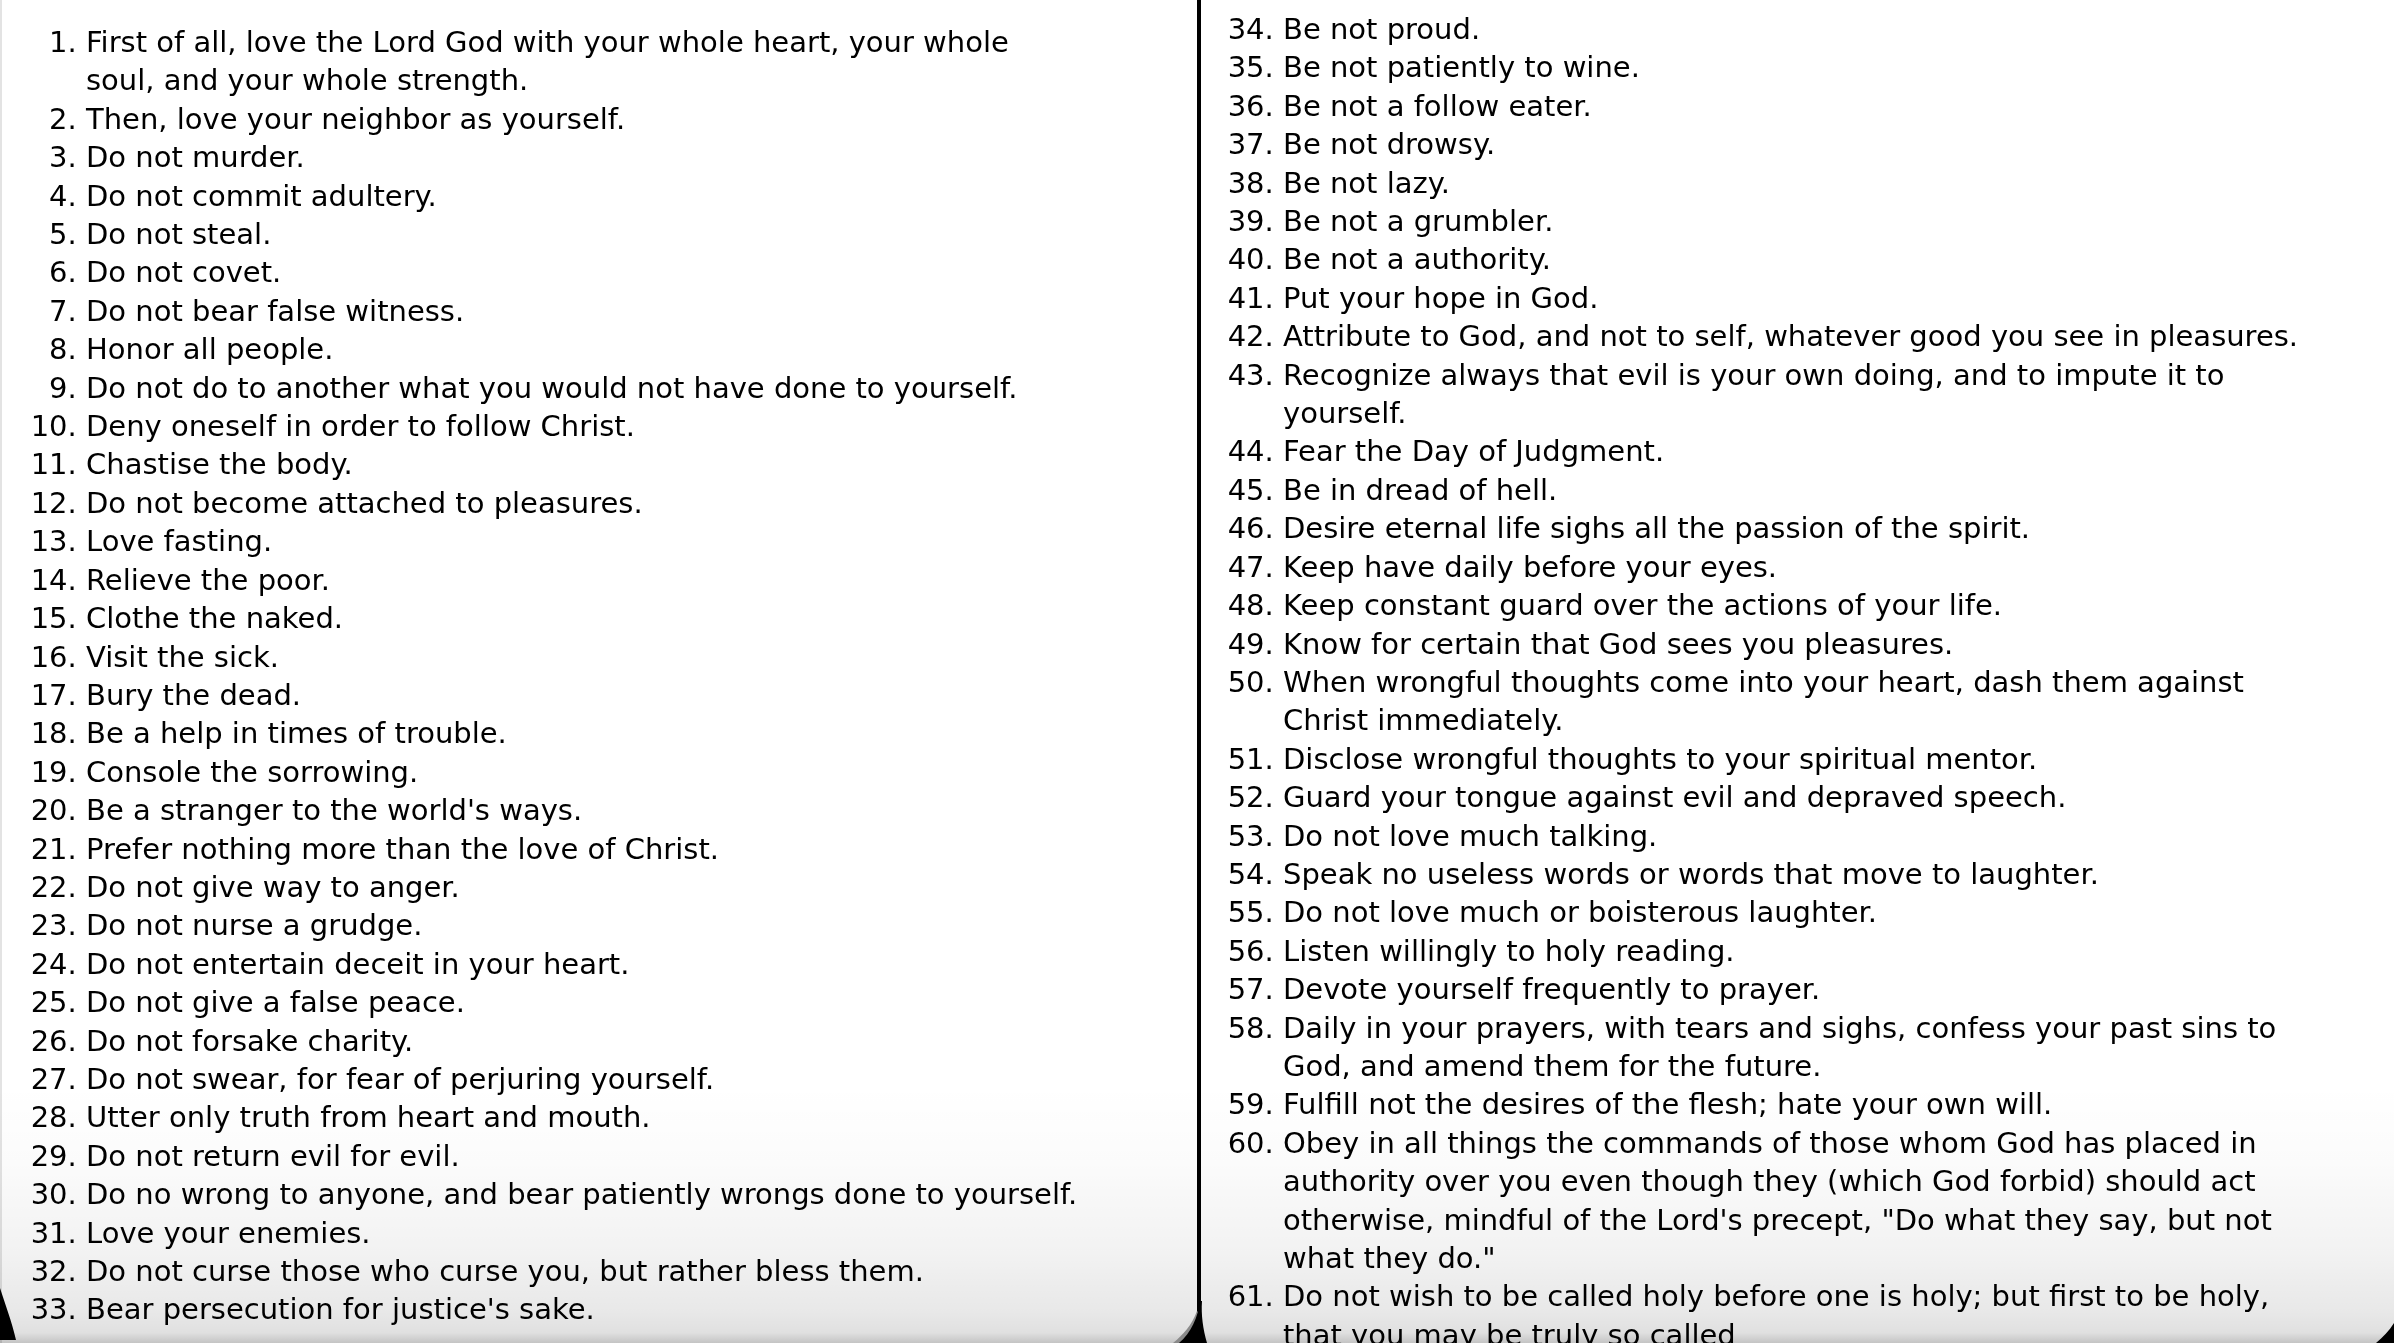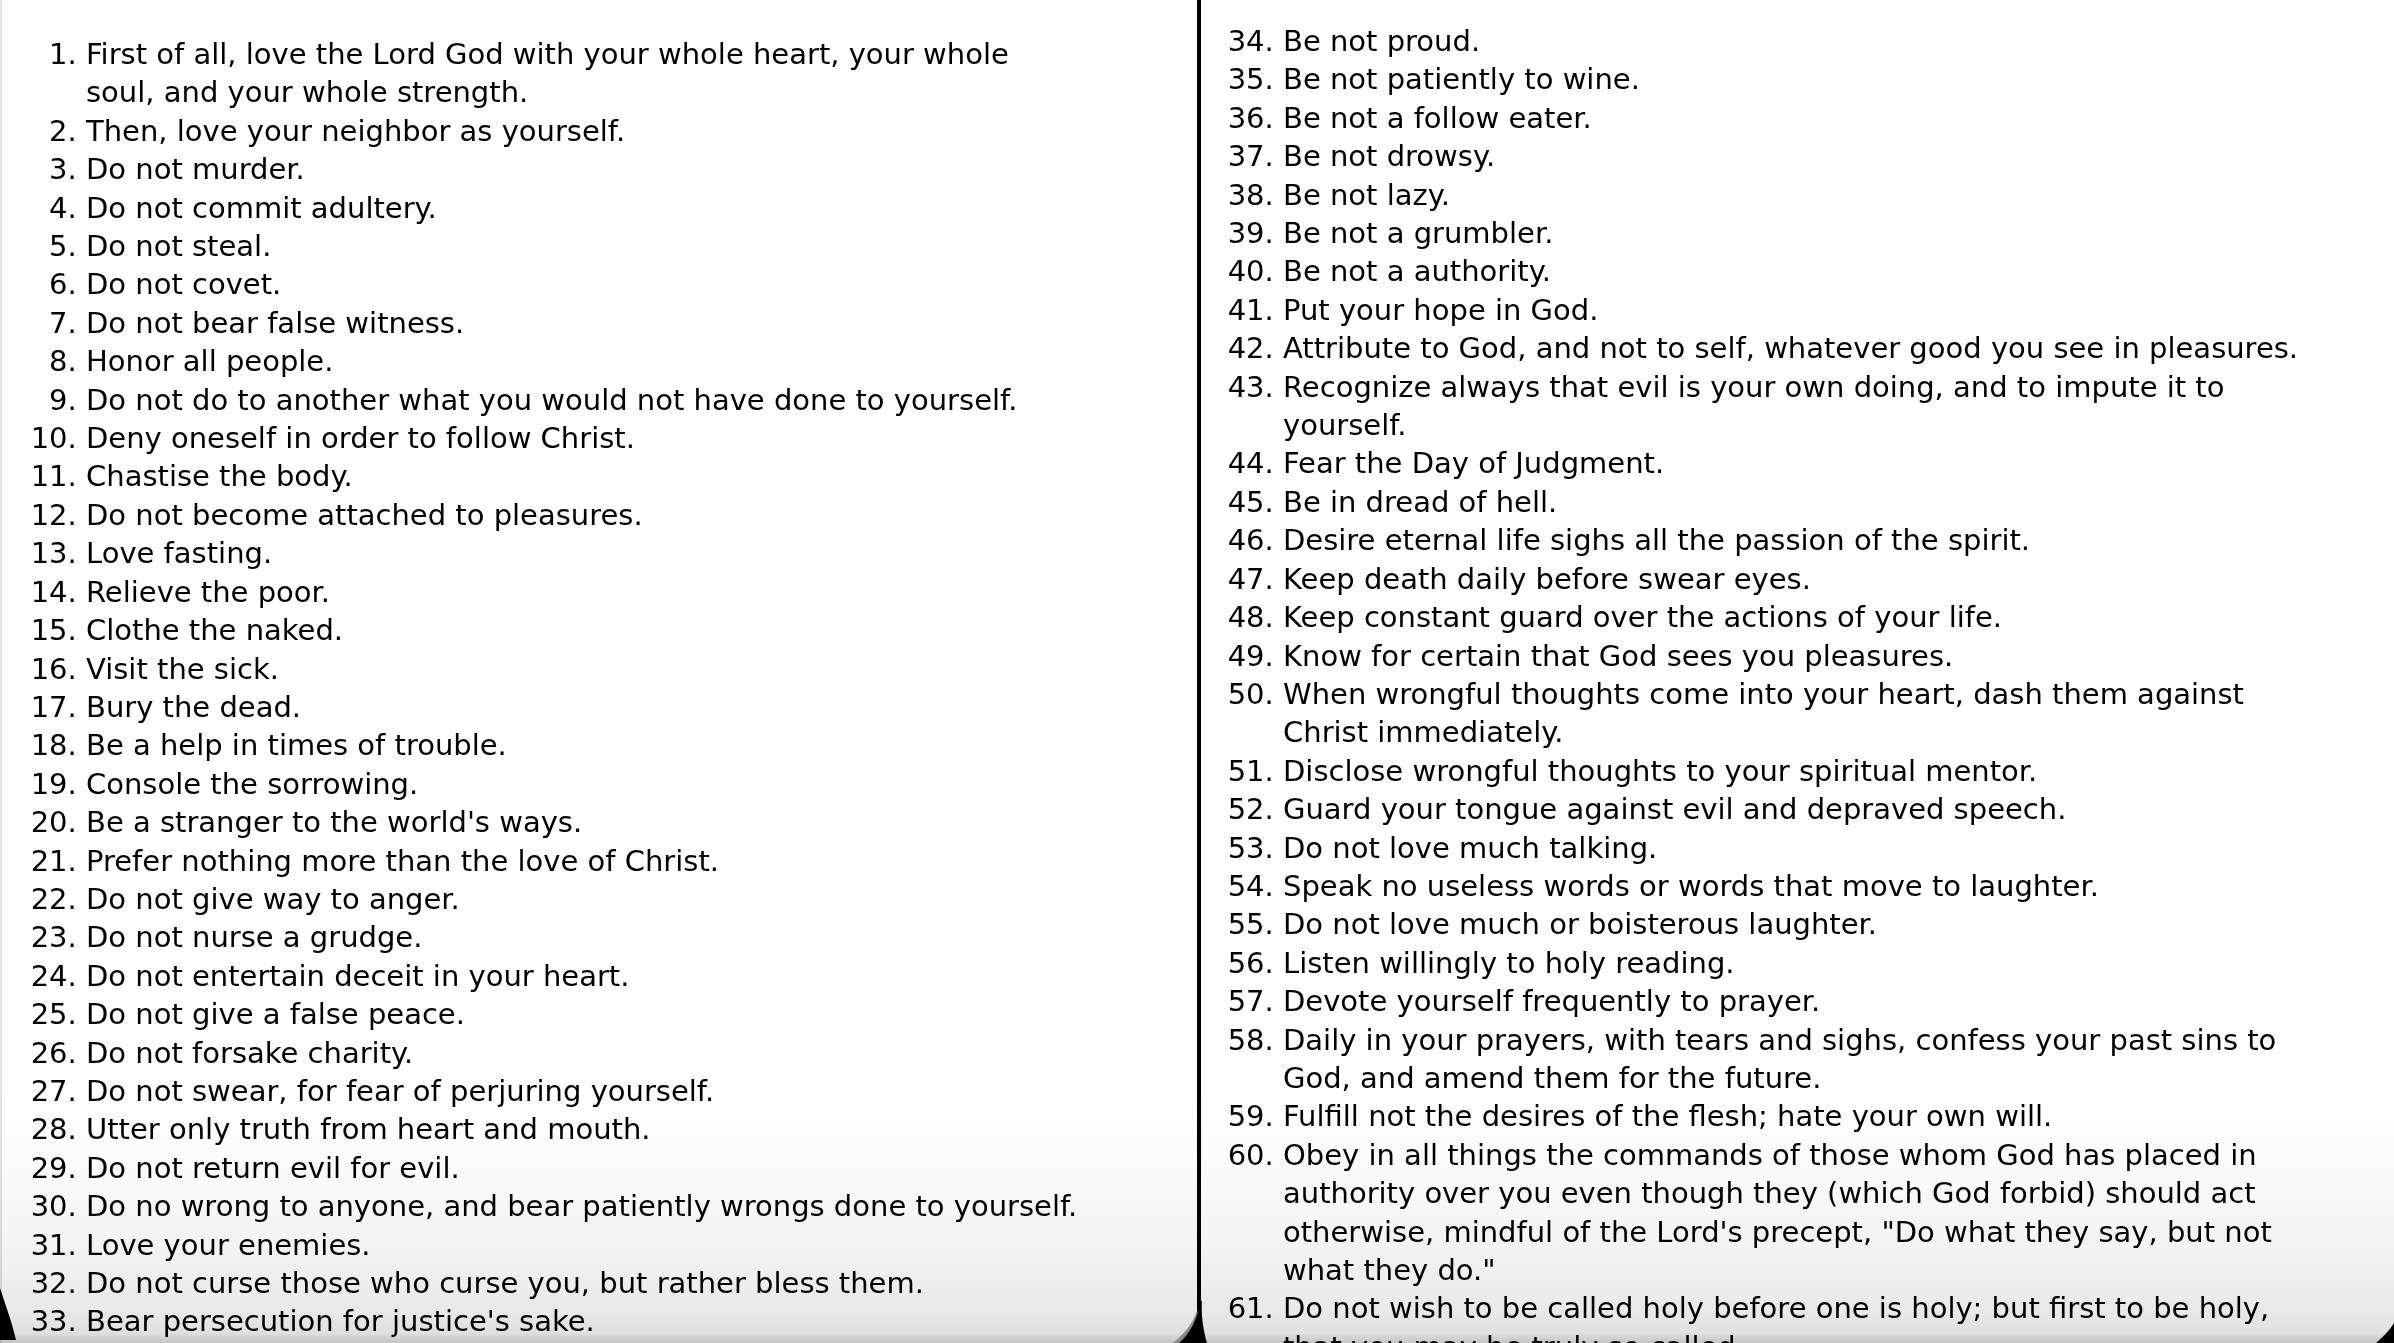--- a/index.html
+++ b/index.html
@@ -9,21 +9,21 @@
   }
   body {
     width: 2394px;
     height: 1343px;
     position: relative;
     overflow: hidden;
     font-family: "DejaVu Sans", "Liberation Sans", sans-serif;
   }
   .page {
     position: absolute;
-    top: 16px;
+    top: 4px;
     bottom: 0;
     overflow: hidden;
     background: #ffffff;
   }
   .page-left  { left: 0;      width: 1197px; }
   .page-right { left: 1201px; width: 1193px; border-radius: 30px; }
 
   ol.works-list {
     margin: 0;
     color: #000000;
@@ -79,21 +79,21 @@
 <div class="page page-left">
   <ol class="works-list" start="1"><li>First of all, love the Lord God with your whole heart, your whole
 soul, and your whole strength.</li><li>Then, love your neighbor as yourself.</li><li>Do not murder.</li><li>Do not commit adultery.</li><li>Do not steal.</li><li>Do not covet.</li><li>Do not bear false witness.</li><li>Honor all people.</li><li>Do not do to another what you would not have done to yourself.</li><li>Deny oneself in order to follow Christ.</li><li>Chastise the body.</li><li>Do not become attached to pleasures.</li><li>Love fasting.</li><li>Relieve the poor.</li><li>Clothe the naked.</li><li>Visit the sick.</li><li>Bury the dead.</li><li>Be a help in times of trouble.</li><li>Console the sorrowing.</li><li>Be a stranger to the world's ways.</li><li>Prefer nothing more than the love of Christ.</li><li>Do not give way to anger.</li><li>Do not nurse a grudge.</li><li>Do not entertain deceit in your heart.</li><li>Do not give a false peace.</li><li>Do not forsake charity.</li><li>Do not swear, for fear of perjuring yourself.</li><li>Utter only truth from heart and mouth.</li><li>Do not return evil for evil.</li><li>Do no wrong to anyone, and bear patiently wrongs done to yourself.</li><li>Love your enemies.</li><li>Do not curse those who curse you, but rather bless them.</li><li>Bear persecution for justice's sake.</li></ol>
 </div>
 
 <div class="spine"></div>
 <div class="left-edge"></div>
 
 <div class="page page-right">
   <ol class="works-list" start="34"><li>Be not proud.</li><li>Be not patiently to wine.</li><li>Be not a follow eater.</li><li>Be not drowsy.</li><li>Be not lazy.</li><li>Be not a grumbler.</li><li>Be not a authority.</li><li>Put your hope in God.</li><li>Attribute to God, and not to self, whatever good you see in pleasures.</li><li>Recognize always that evil is your own doing, and to impute it to
-yourself.</li><li>Fear the Day of Judgment.</li><li>Be in dread of hell.</li><li>Desire eternal life sighs all the passion of the spirit.</li><li>Keep death daily before swear eyes.</li><li>Keep constant guard over the actions of your life.</li><li>Know for certain that God sees you pleasures.</li><li>When wrongful thoughts come into your heart, dash them against
+yourself.</li><li>Fear the Day of Judgment.</li><li>Be in dread of hell.</li><li>Desire eternal life sighs all the passion of the spirit.</li><li>Keep have daily before your eyes.</li><li>Keep constant guard over the actions of your life.</li><li>Know for certain that God sees you pleasures.</li><li>When wrongful thoughts come into your heart, dash them against
 Christ immediately.</li><li>Disclose wrongful thoughts to your spiritual mentor.</li><li>Guard your tongue against evil and depraved speech.</li><li>Do not love much talking.</li><li>Speak no useless words or words that move to laughter.</li><li>Do not love much or boisterous laughter.</li><li>Listen willingly to holy reading.</li><li>Devote yourself frequently to prayer.</li><li>Daily in your prayers, with tears and sighs, confess your past sins to
 God, and amend them for the future.</li><li>Fulfill not the desires of the flesh; hate your own will.</li><li>Obey in all things the commands of those whom God has placed in
 authority over you even though they (which God forbid) should act
 otherwise, mindful of the Lord's precept, "Do what they say, but not
 what they do."</li><li>Do not wish to be called holy before one is holy; but first to be holy,
 that you may be truly so called</li></ol>
 </div>
 
 <div class="bottom-shade"></div>
 

